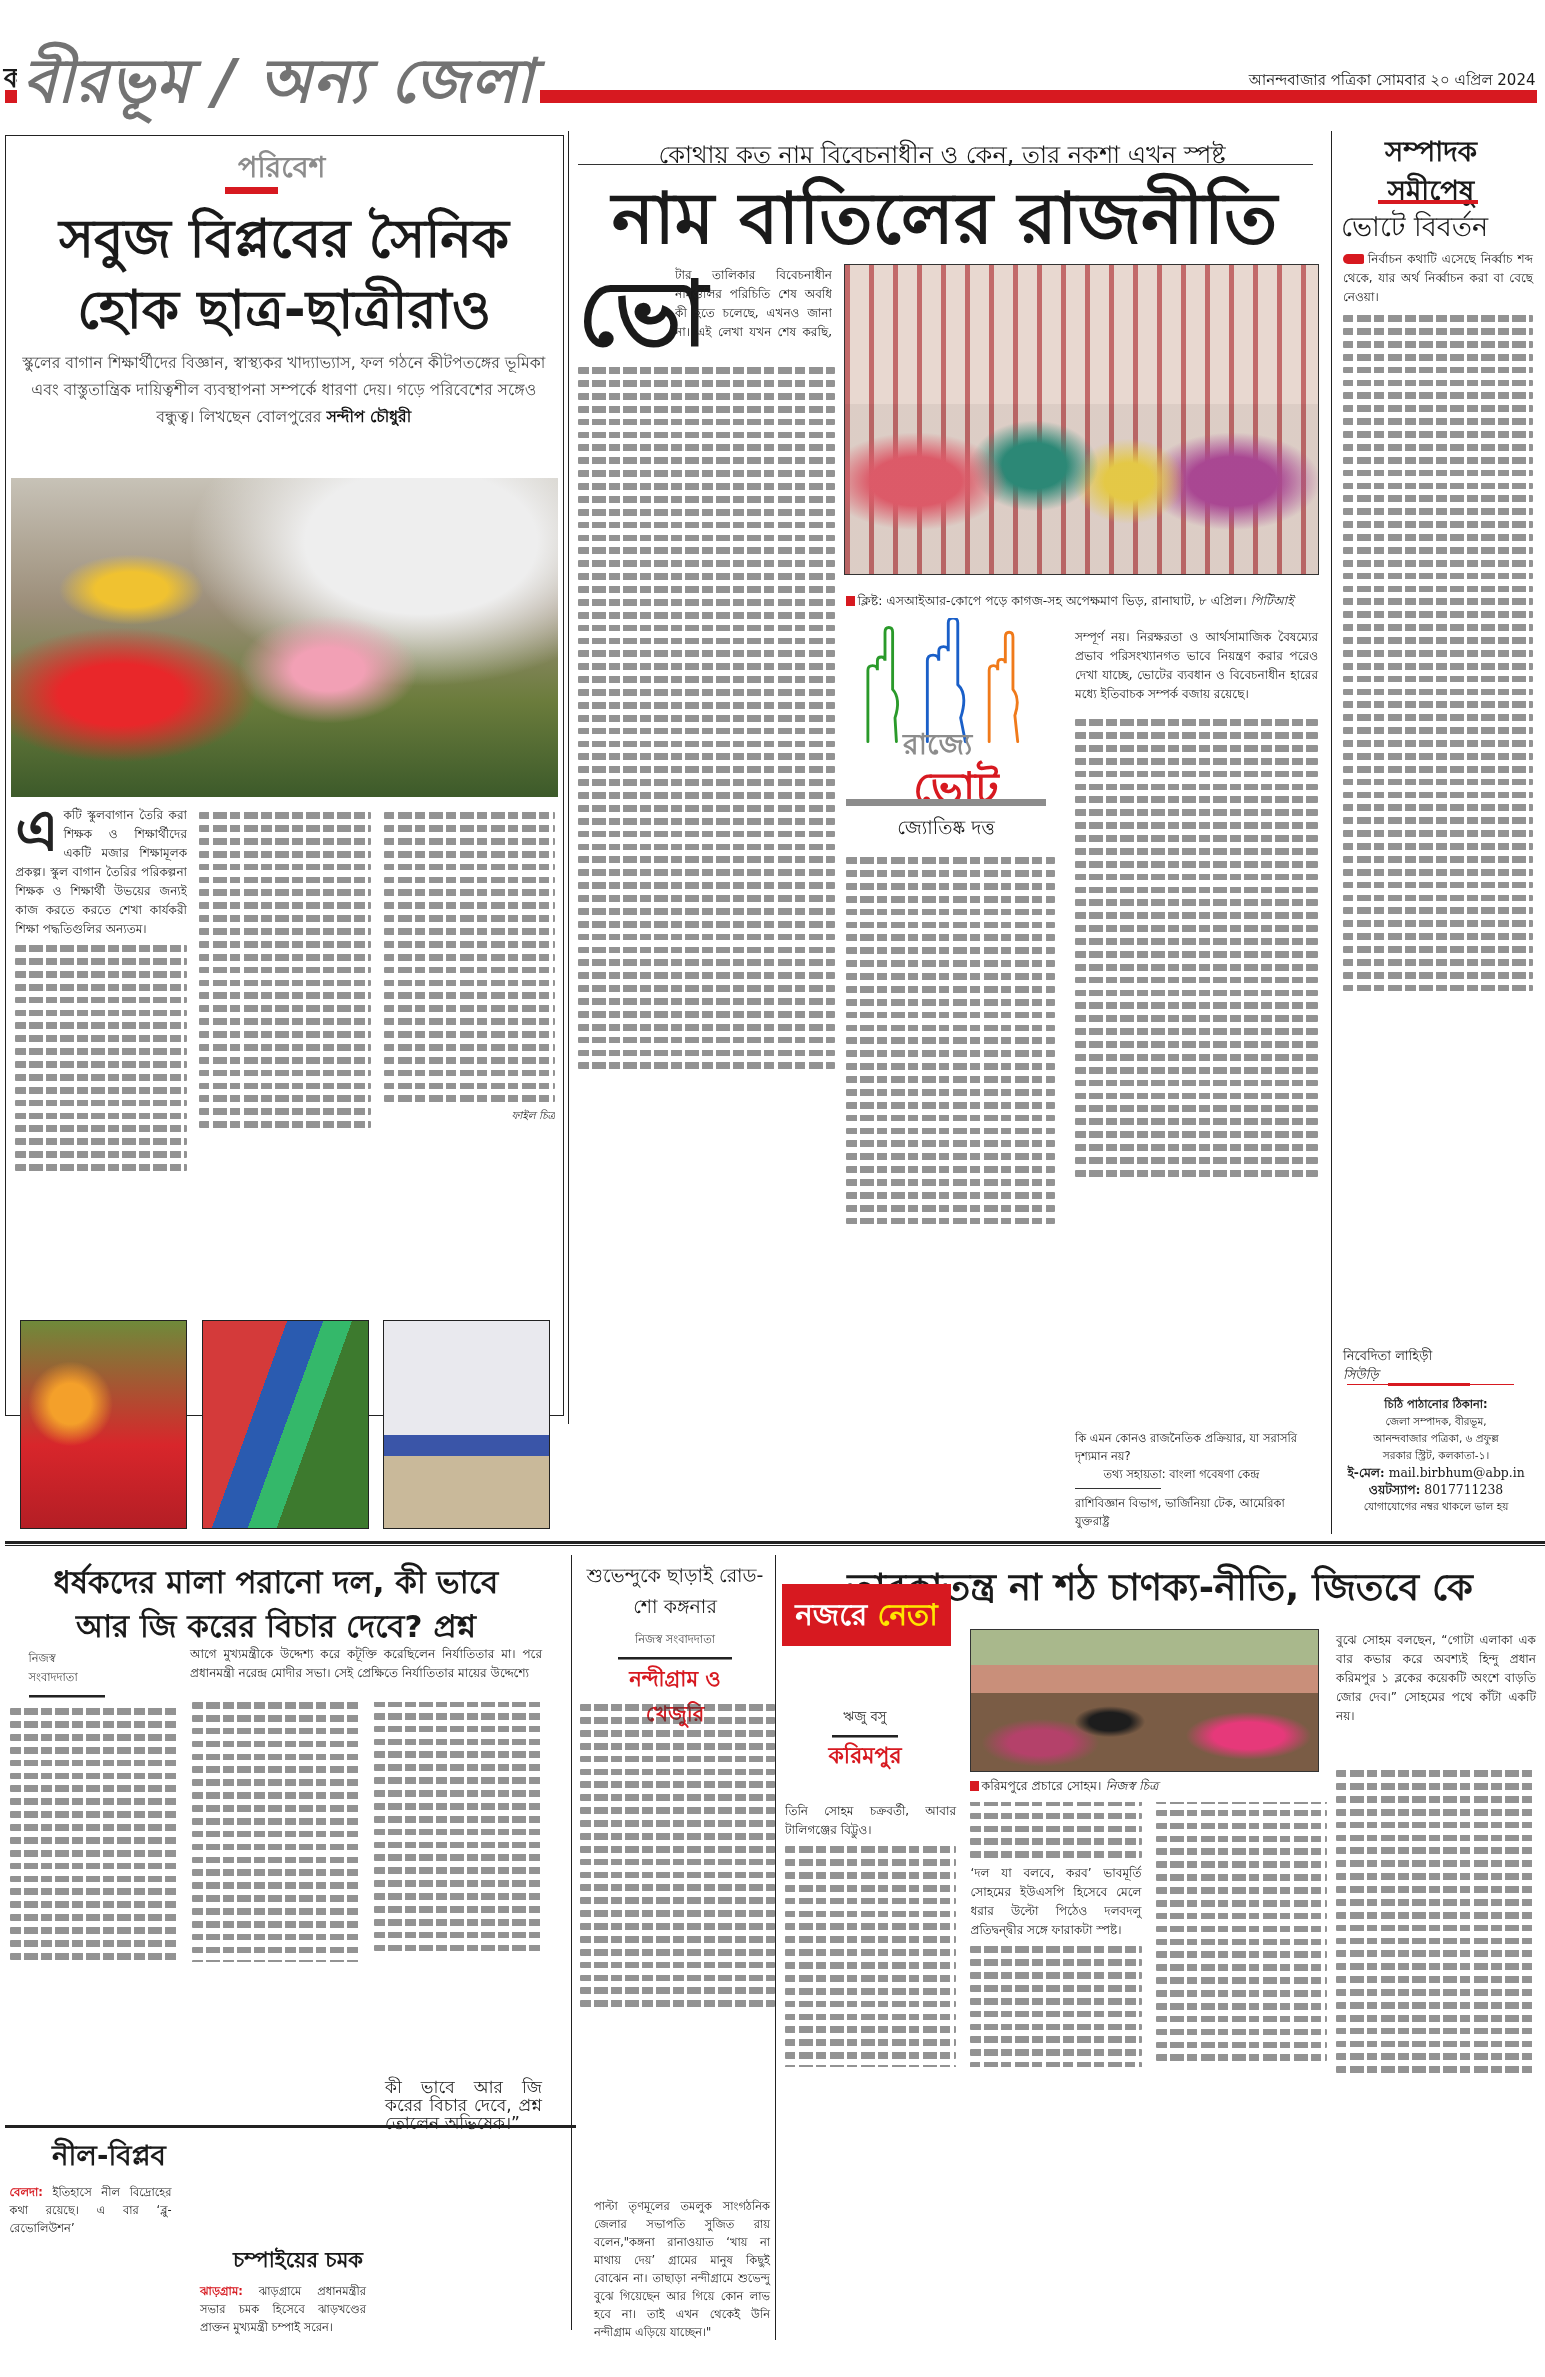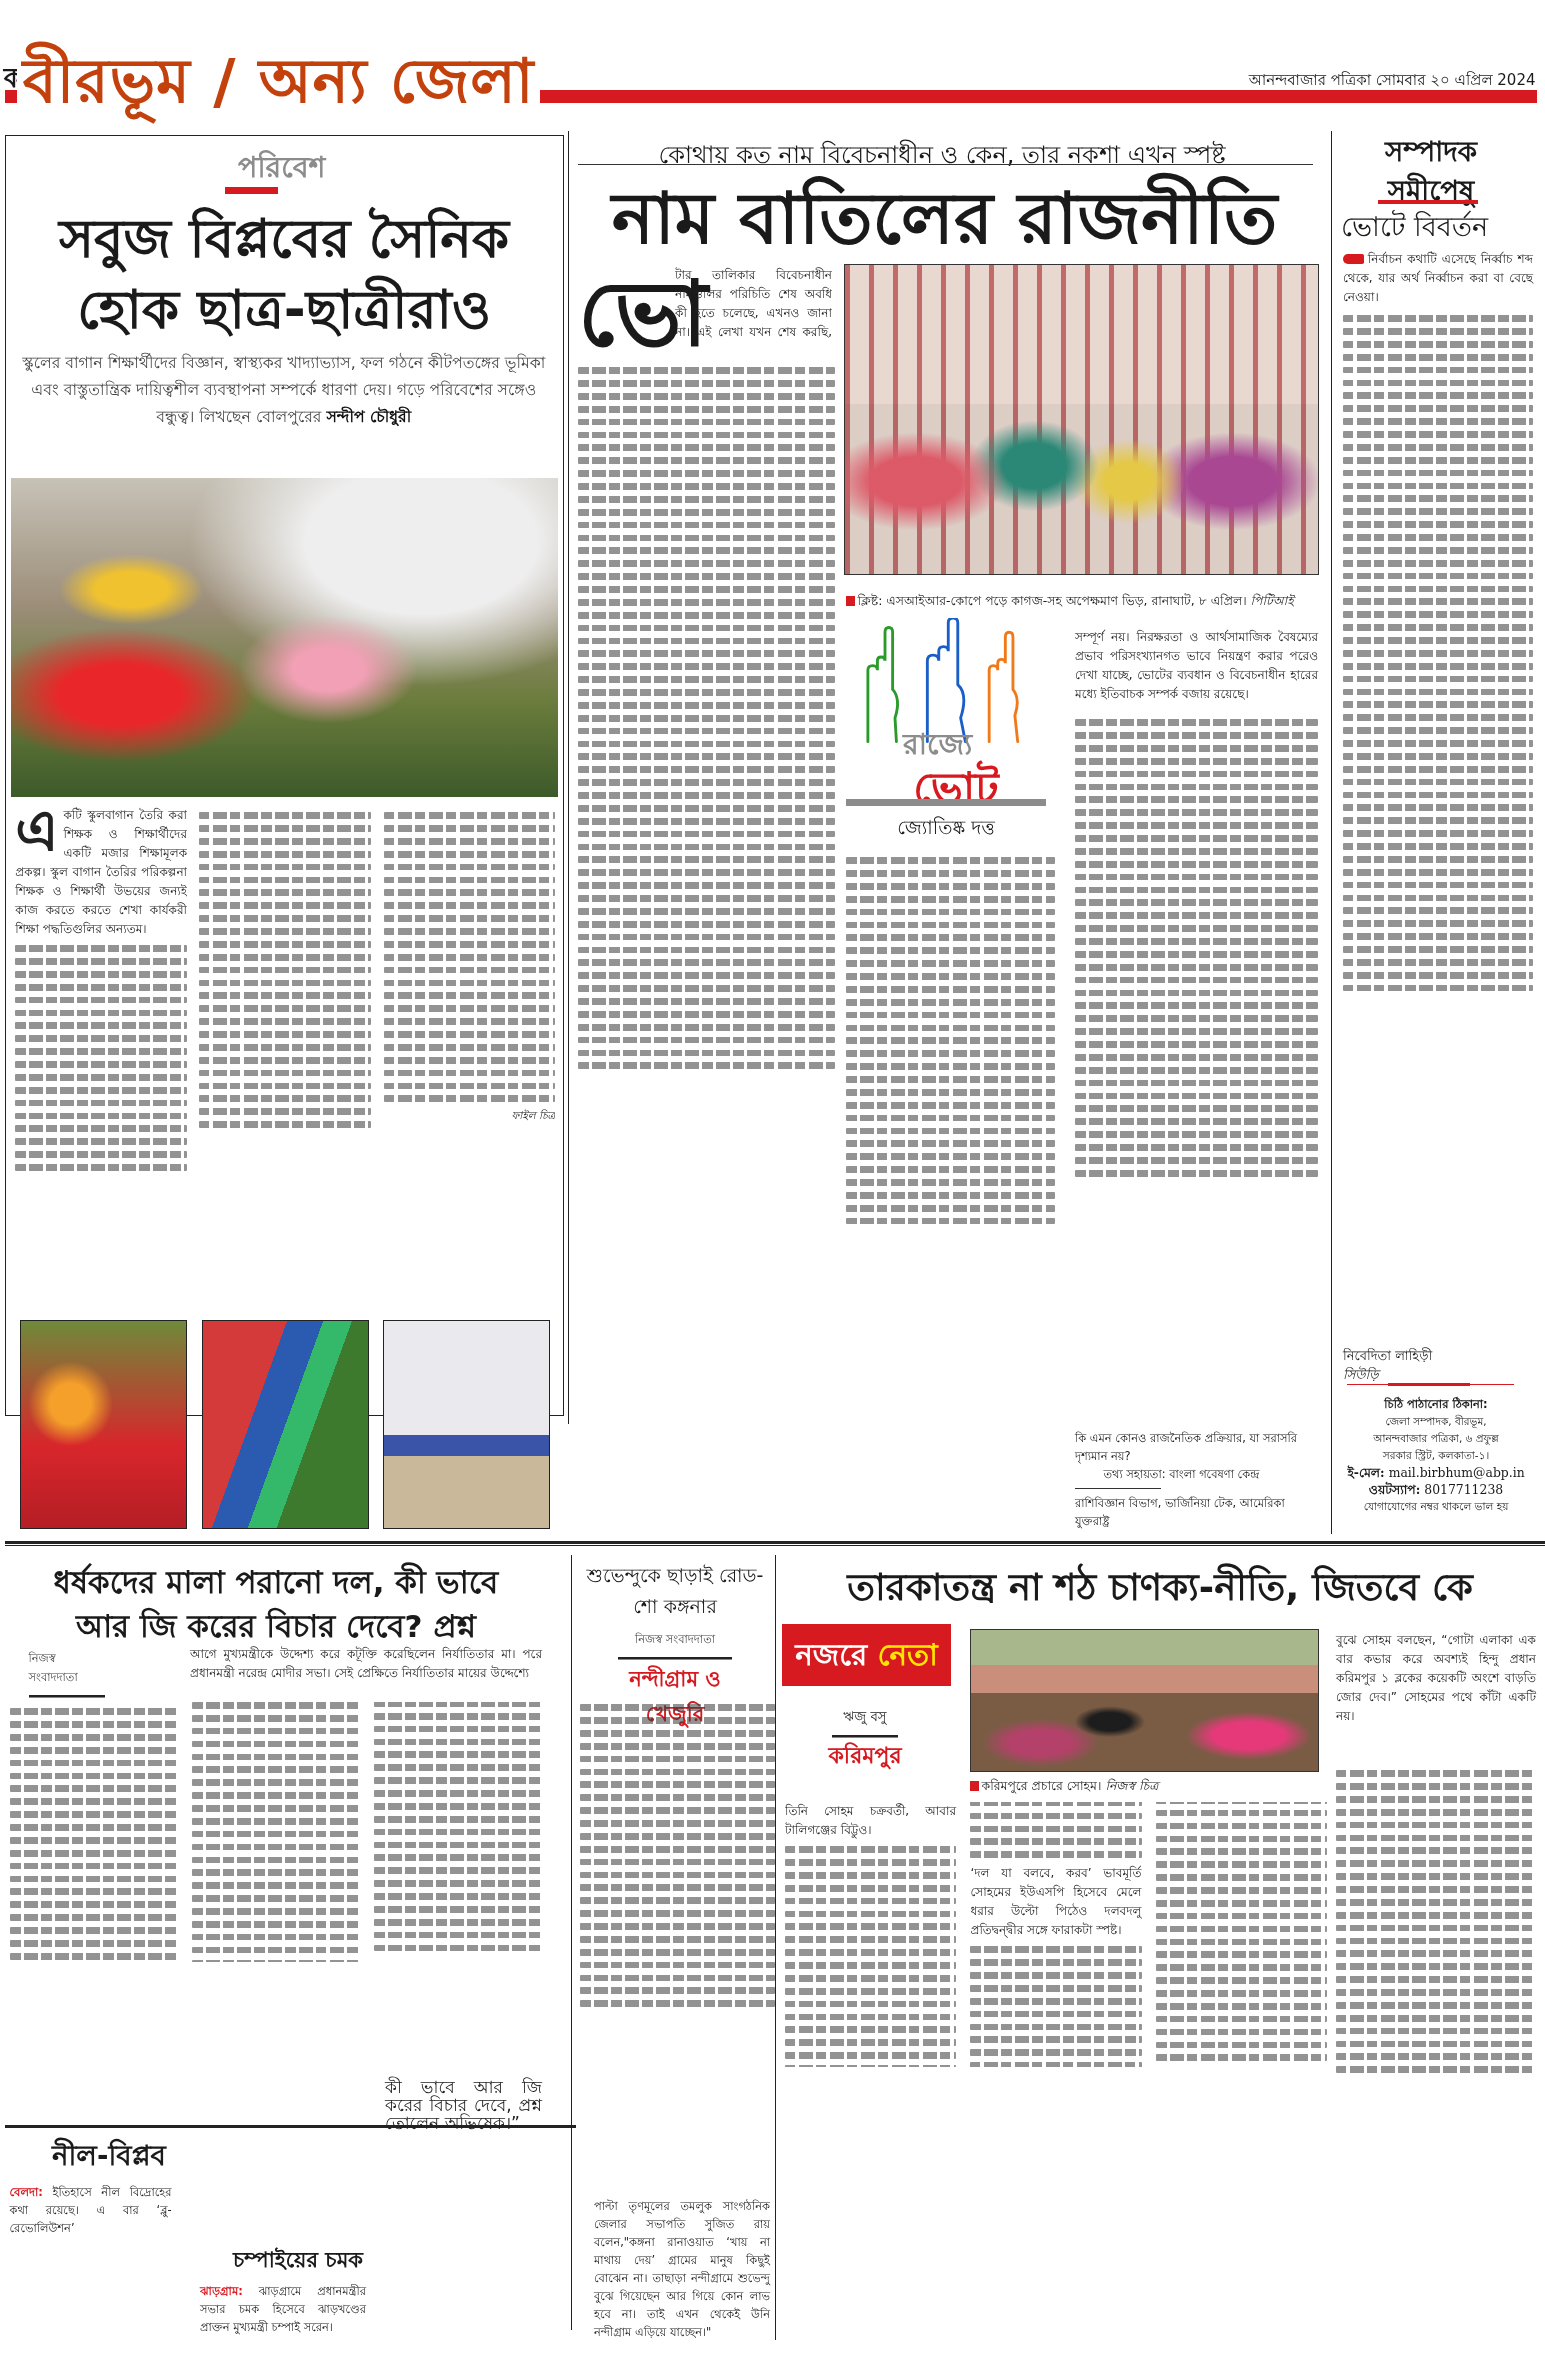--- a/index.html
+++ b/index.html
@@ -8,21 +8,21 @@
 
   .abs { position: absolute; }
   .bodytext { font-family: "DejaVu Sans", sans-serif; font-size: 12px; line-height: 19px; text-align: justify; color: #222; }
   .filler-line { height: 6.7px; background: repeating-linear-gradient(90deg, #3a3a3a 0 10.5px, transparent 10.5px 14.3px, #3a3a3a 14.3px 27.6px, transparent 27.6px 31px); opacity: .55; margin: 6.2px 0; border-radius: 1px; }
   .colfill { overflow: hidden; }
 
   
   .page-no { left: 3.8px; top: 57px; font-size: 27px; font-weight: bold; }
   .red-bar-left { left: 4.8px; top: 90px; width: 12.4px; height: 13.3px; background: #d71920; }
   .red-bar-main { left: 94px; top: 90px; width: 1443px; height: 13.3px; background: #d71920; }
-  .section-title { left: 17px; top: 45px; font-size: 61px; font-weight: bold; color: #c2410c; background: #fff; padding: 0 5.7px; line-height: 71px; letter-spacing: 1px; font-family: "DejaVu Sans", sans-serif; }
+  .section-title { left: 17px; top: 45px; font-size: 61px; font-weight: bold; color: #737373; background: #fff; padding: 0 5.7px; line-height: 71px; letter-spacing: 1px; font-family: "DejaVu Sans", sans-serif; font-style: italic; }
   .pub-date { right: 9.5px; top: 68px; font-size: 15px; font-family: "DejaVu Sans", sans-serif; }
 
   
   .env-box { left: 4.8px; top: 135px; width: 559px; height: 1281px; border: 1.4px solid #222; }
   .kicker { left: 143px; top: 9.5px; width: 266px; text-align: center; font-size: 28.5px; font-weight: bold; color: #8c8c8c; font-family: "DejaVu Sans", sans-serif; }
   .kicker-bar { left: 219px; top: 51px; width: 53px; height: 6.7px; background: #d71920; }
   .env-head { left: 14.3px; top: 67px; width: 528px; text-align: center; font-size: 53px; font-weight: bold; line-height: 71px; font-family: "DejaVu Sans", sans-serif; }
   .env-deck { left: 9.5px; top: 213px; width: 537px; text-align: center; font-size: 15.7px; line-height: 27px; color: #444; font-family: "DejaVu Sans", sans-serif; }
   .env-deck b { color: #111; }
   .photo-main { left: 4.8px; top: 342px; width: 547px; height: 319px; background:
@@ -81,21 +81,21 @@
 
   
   .hrule-thick { left: 4.8px; top: 1541px; width: 1541px; height: 2.9px; background: #222; }
   .hrule-thin { left: 4.8px; top: 1545px; width: 1541px; height: 1px; background: #222; }
   .b1-head { left: 9.5px; top: 1560px; width: 533px; text-align: center; font-size: 31px; font-weight: bold; line-height: 44px; font-family: "DejaVu Sans", sans-serif; }
   .byline { font-family: "DejaVu Sans", sans-serif; font-size: 11.4px; color: #444; }
   .byline-rule { height: 3.8px; border-top: 2.4px solid #222; border-bottom: 1px solid #888; }
   .b2-head { left: 575px; top: 1560px; width: 200px; text-align: center; font-size: 19px; line-height: 31px; font-family: "DejaVu Sans", sans-serif; }
   .place-red { color: #d71920; font-weight: bold; font-family: "DejaVu Sans", sans-serif; }
   .b3-head { left: 782px; top: 1562px; width: 756px; text-align: center; font-size: 37px; font-weight: bold; line-height: 52px; font-family: "DejaVu Sans", sans-serif; }
-  .najore { left: 782px; top: 1624px; width: 169px; height: 62px; background: #d71920; color: #fff; font-size: 29.5px; font-weight: bold; text-align: center; line-height: 62px; font-family: "DejaVu Sans", sans-serif; }
+  .najore { left: 782px; top: 1584px; width: 169px; height: 62px; background: #d71920; color: #fff; font-size: 29.5px; font-weight: bold; text-align: center; line-height: 62px; font-family: "DejaVu Sans", sans-serif; }
   .najore span { color: #ffe600; }
   .photo-sohom { left: 970px; top: 1629px; width: 349px; height: 143px; border: 1px solid #333; background:
       radial-gradient(ellipse at 40% 65%, #1d1d1d 0 7%, transparent 12%),
       radial-gradient(ellipse at 80% 75%, #e6397a 0 9%, transparent 16%),
       radial-gradient(ellipse at 20% 80%, #b4416a 0 8%, transparent 15%),
       linear-gradient(180deg, #a9b88c 0 25%, #c98f7a 25% 45%, #7a5c45 45%); }
   .nil-head { left: 52px; top: 2135px; font-size: 27.6px; font-weight: bold; font-family: "DejaVu Sans", sans-serif; }
   .champai-head { left: 233px; top: 2244px; font-size: 21px; font-weight: bold; font-family: "DejaVu Sans", sans-serif; }
   .bottom-rule { left: 4.8px; top: 2125px; width: 571px; height: 2.9px; background: #222; }
 </style>

